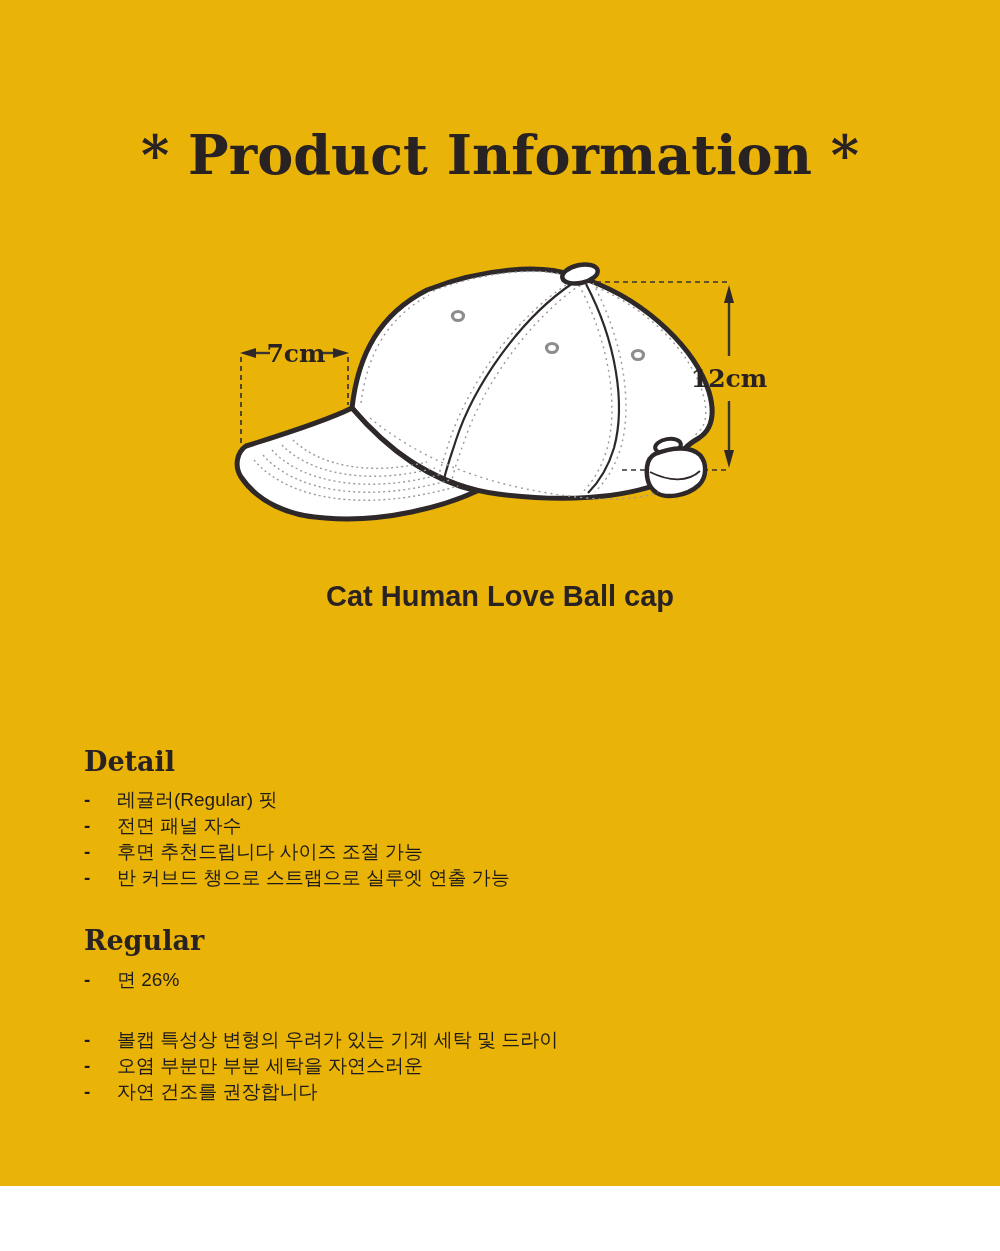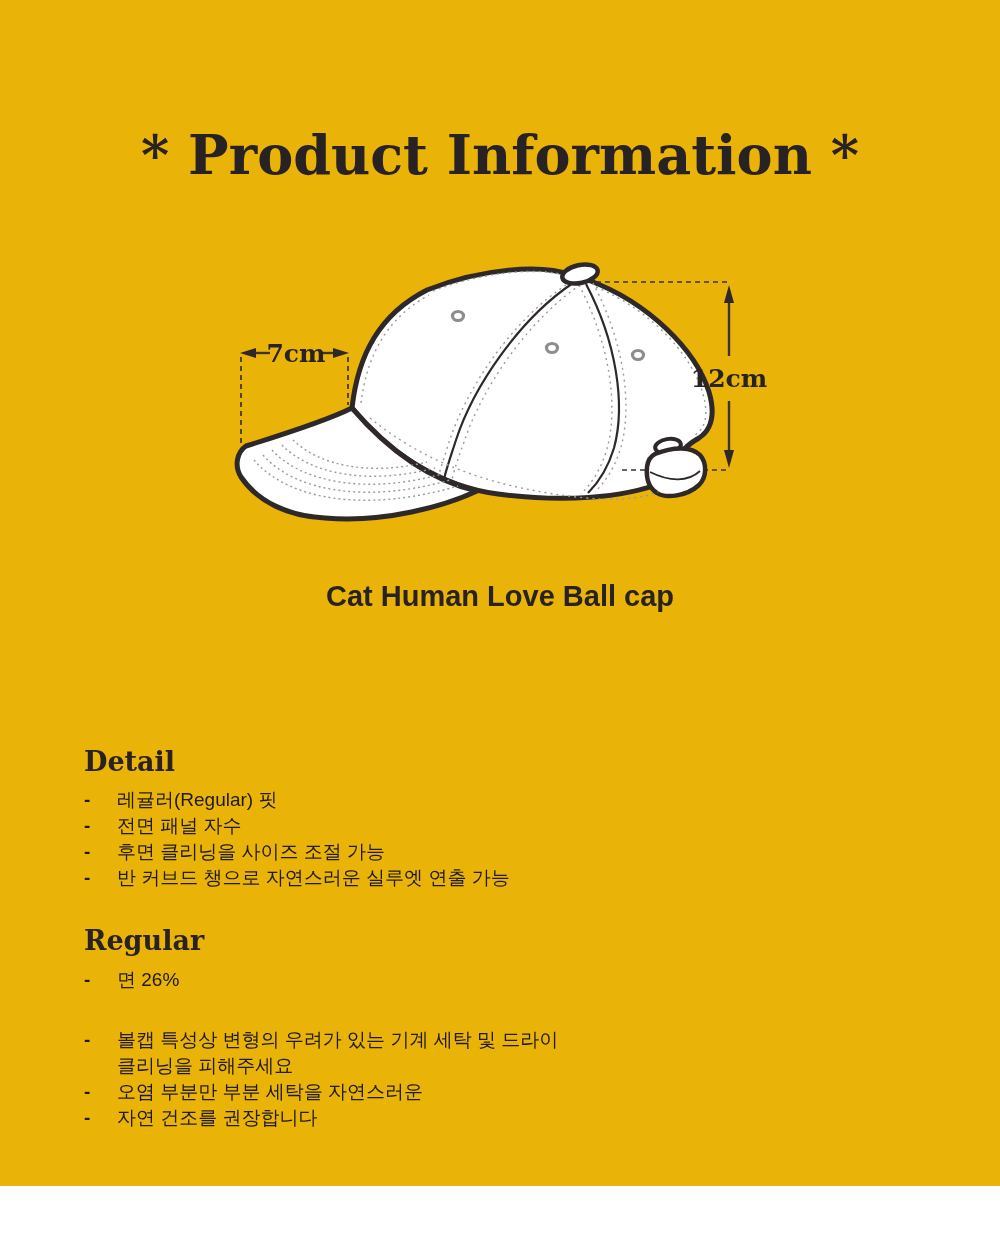--- a/index.html
+++ b/index.html
@@ -180,27 +180,27 @@
           </div>
           <div class="item">
             <span class="dash">-</span>
             <div class="txt">
               <div class="line">전면 패널 자수</div>
             </div>
           </div>
           <div class="item">
             <span class="dash">-</span>
             <div class="txt">
-              <div class="line">후면 클리닝을 사이즈 조절 가능</div>
-            </div>
-          </div>
-          <div class="item">
-            <span class="dash">-</span>
-            <div class="txt">
-              <div class="line">반 커브드 챙으로 자연스러운 실루엣 연출 가능</div>
+              <div class="line">후면 추천드립니다 사이즈 조절 가능</div>
+            </div>
+          </div>
+          <div class="item">
+            <span class="dash">-</span>
+            <div class="txt">
+              <div class="line">반 커브드 챙으로 스트랩으로 실루엣 연출 가능</div>
             </div>
           </div>
         </div>
       </div>
       <div class="info-section">
         <h2 class="section-heading">Regular</h2>
         <div class="list">
           <div class="item">
             <span class="dash">-</span>
             <div class="txt">
@@ -208,21 +208,20 @@
             </div>
           </div>
         </div>
       </div>
       <div class="info-section">
         <div class="list">
           <div class="item">
             <span class="dash">-</span>
             <div class="txt">
               <div class="line">볼캡 특성상 변형의 우려가 있는 기계 세탁 및 드라이</div>
-              <div class="line">클리닝을 피해주세요</div>
             </div>
           </div>
           <div class="item">
             <span class="dash">-</span>
             <div class="txt">
               <div class="line">오염 부분만 부분 세탁을 자연스러운</div>
             </div>
           </div>
           <div class="item">
             <span class="dash">-</span>

